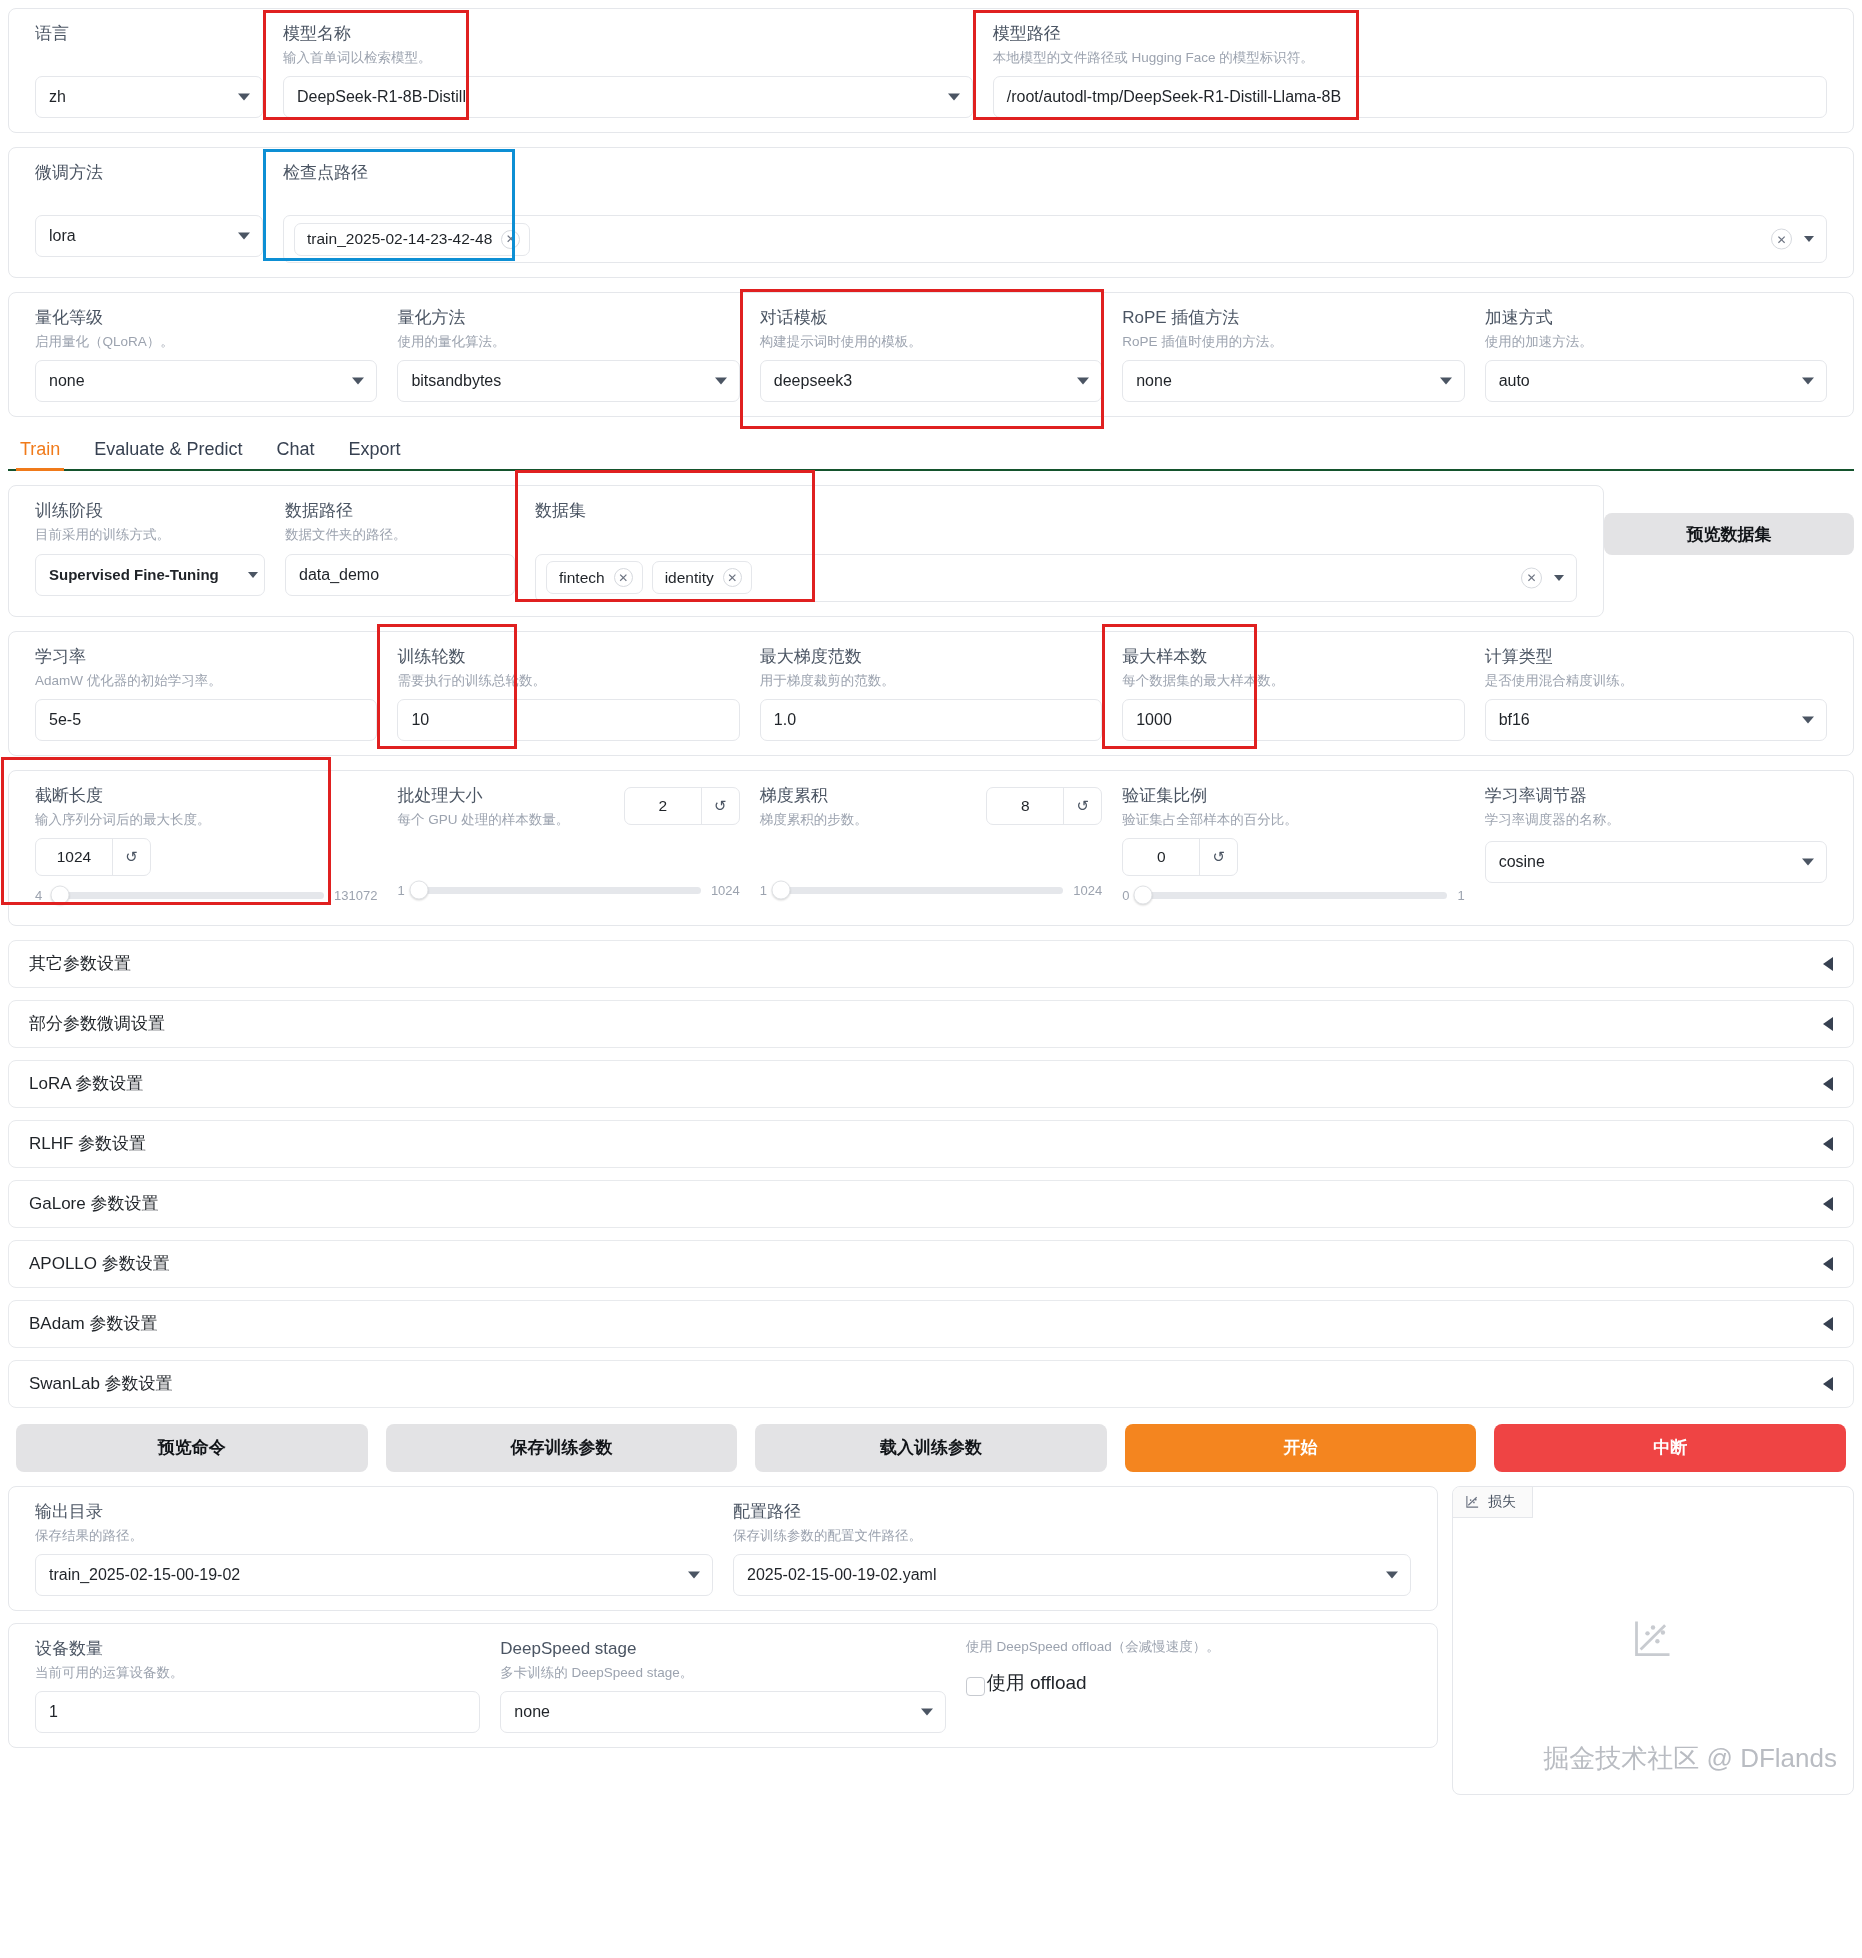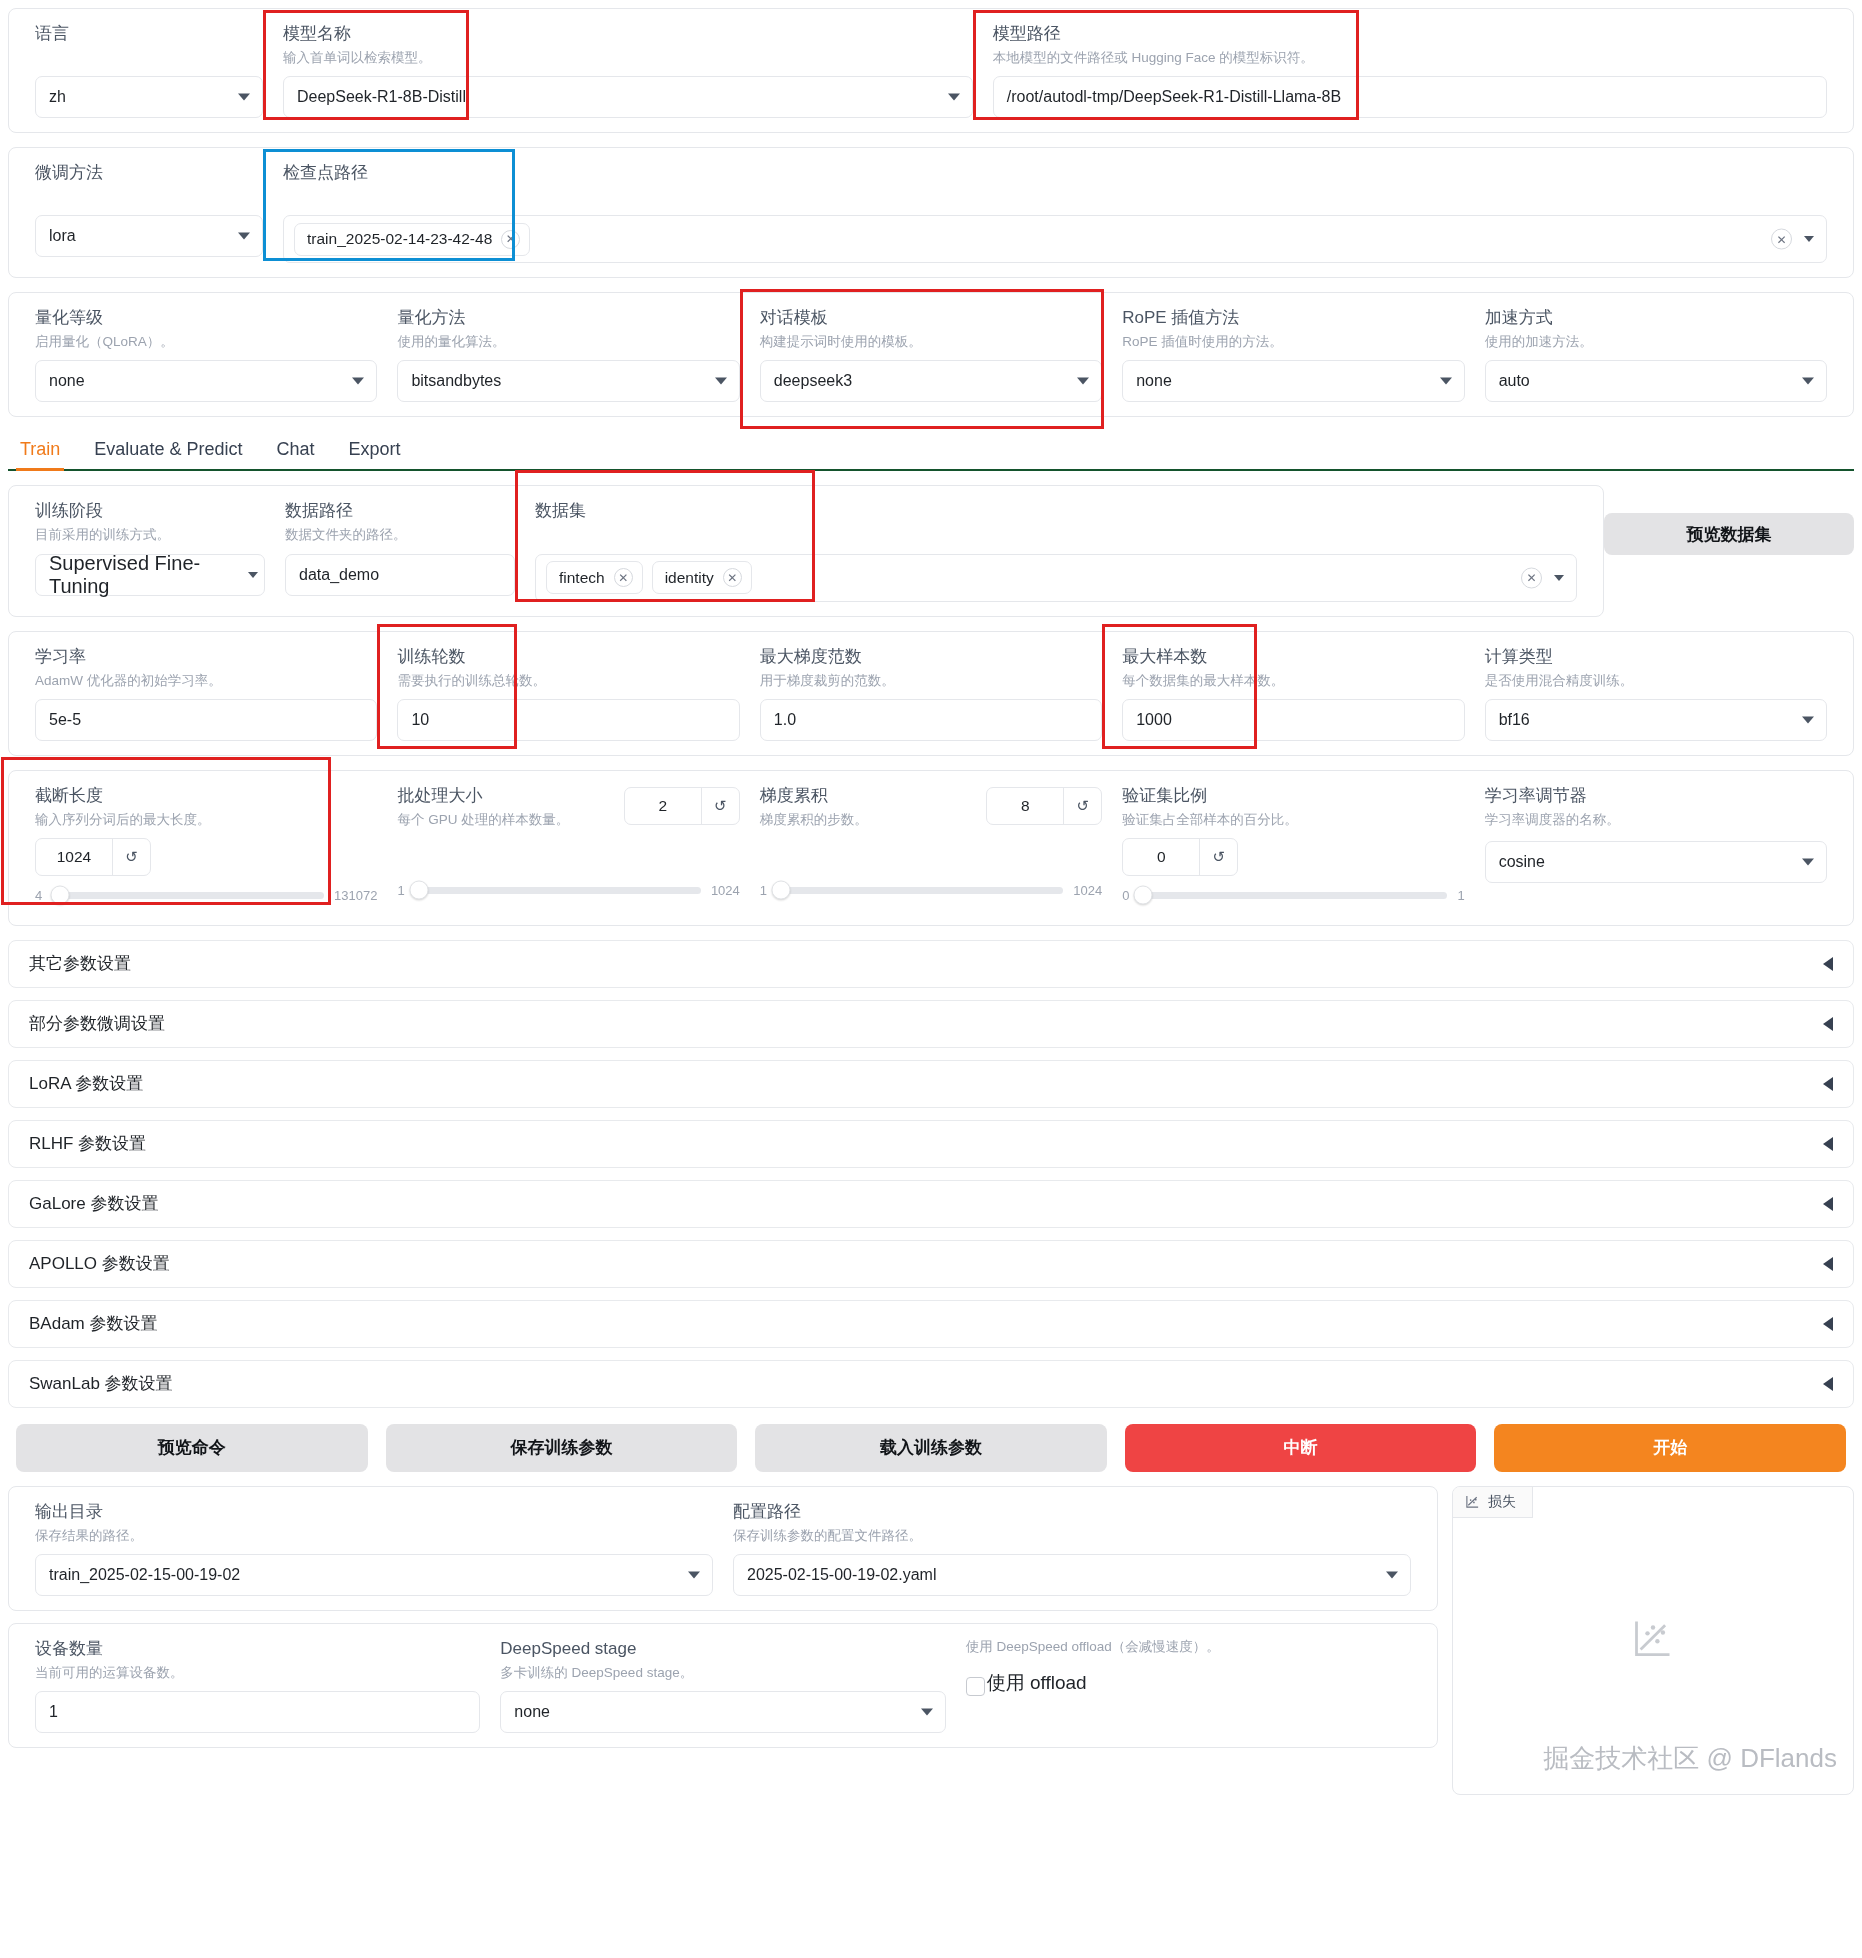--- a/index.html
+++ b/index.html
@@ -375,21 +375,21 @@
   <div class="tab">Export</div>
 </div>
 
 <div style="display:flex; align-items:flex-start; margin-top:14px;">
   <div class="panel" style="flex:1 1 auto; margin-right:0; position:relative;">
     <div class="row">
       <div class="col" style="flex:0 0 250px;">
         <div class="lbl">训练阶段</div>
         <div class="hint">目前采用的训练方式。</div>
         <div class="ctl" style="padding-right:8px;">
-          <span style="font-size:20px;">Supervised Fine-Tuning</span>
+          <span style="font-size:15px;font-weight:bold;">Supervised Fine-Tuning</span>
           <span class="caret sm" style="right:6px;"></span>
         </div>
       </div>
       <div class="col" style="flex:0 0 250px;">
         <div class="lbl">数据路径</div>
         <div class="hint">数据文件夹的路径。</div>
         <div class="ctl">
           <span>data_demo</span>
         </div>
       </div>
@@ -572,22 +572,22 @@
 </div>
 <div class="acc">
   <span>SwanLab 参数设置</span>
   <span class="arrow"></span>
 </div>
 
 <div class="btnrow">
   <div class="btn">预览命令</div>
   <div class="btn">保存训练参数</div>
   <div class="btn">载入训练参数</div>
+  <div class="btn start">开始</div>
   <div class="btn abort">中断</div>
-  <div class="btn start">开始</div>
 </div>
 
 <div class="bottom">
   <div class="bottom-left">
 
     <div class="panel" style="margin:0 0 12px 0;">
       <div class="row">
         <div class="col">
           <div class="lbl">输出目录</div>
           <div class="hint">保存结果的路径。</div>

